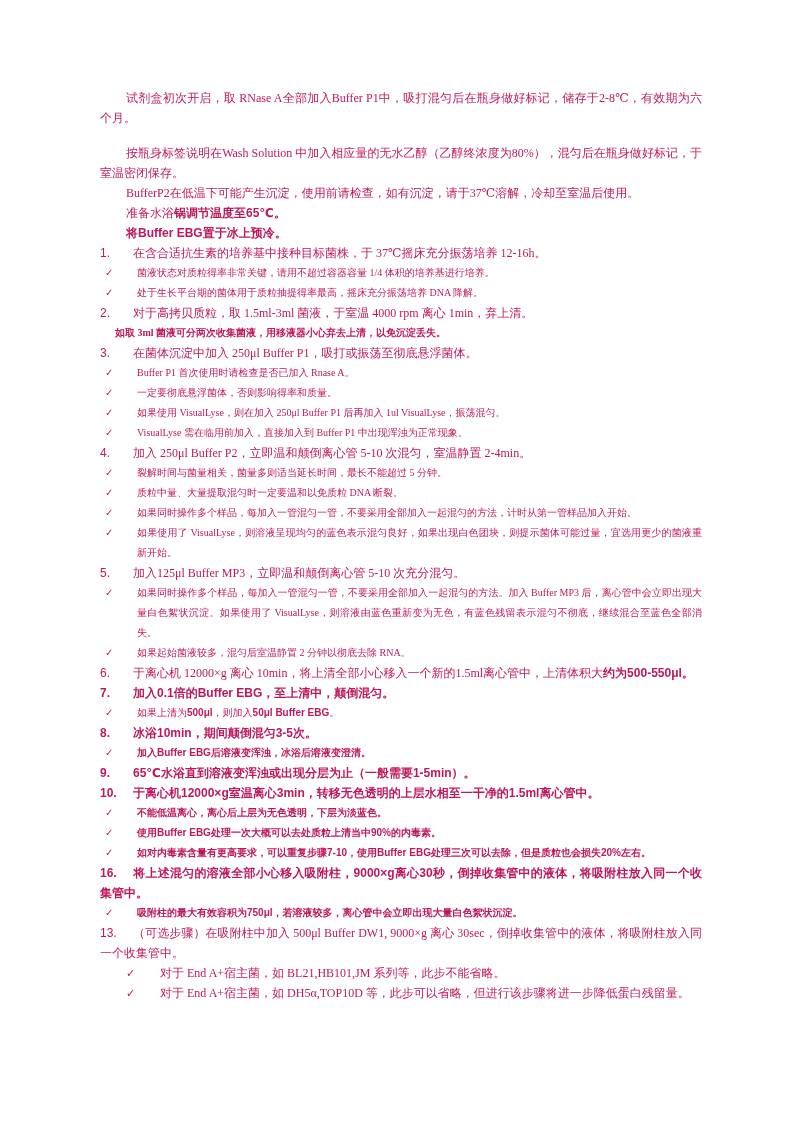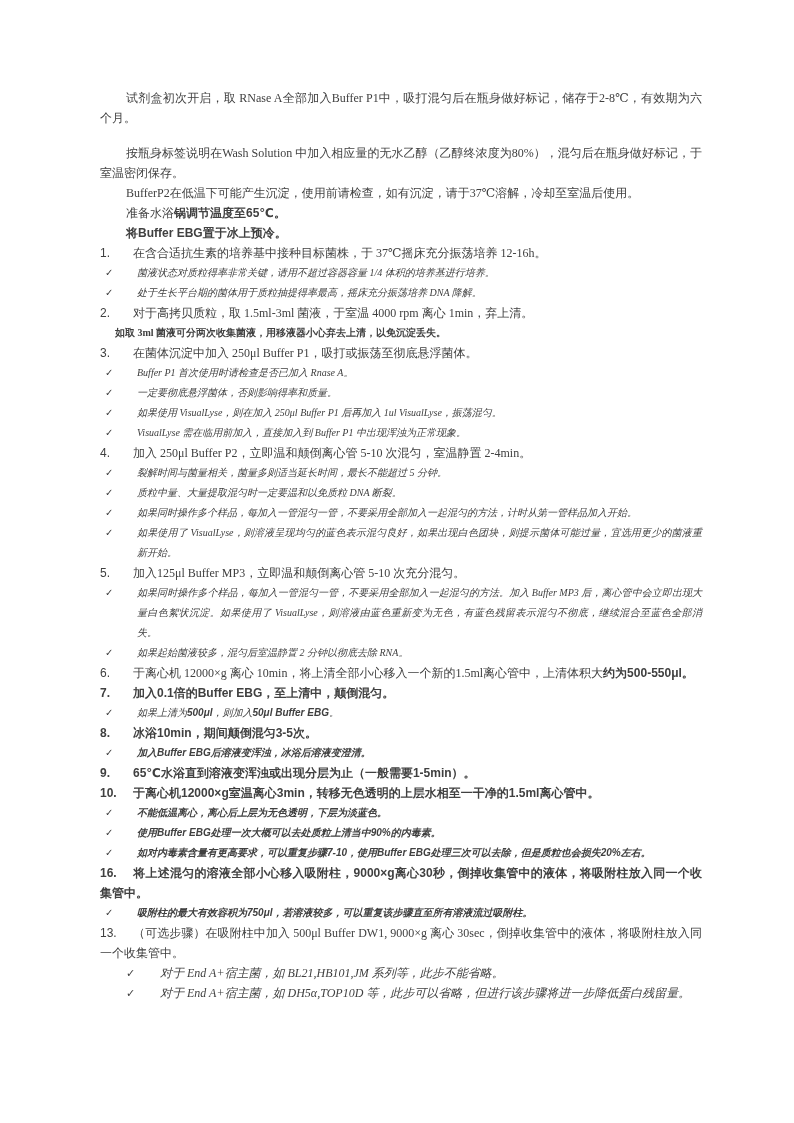--- a/index.html
+++ b/index.html
@@ -2,21 +2,21 @@
 <html><head>
 <meta charset="utf-8">
 <style>
   html,body { margin:0; padding:0; }
   body {
     width:794px; height:1123px; background:#ffffff; overflow:hidden;
     font-family:"Liberation Serif","DejaVu Serif",serif;
   }
   .page {
     position:relative; width:706px; height:1123px; background:#ffffff;
-    color:#404040;
+    color:#be185d;
   }
   .content {
     position:absolute; left:100px; top:88px; width:602px;
   }
   .para {
     margin:0; font-size:12px; line-height:20px; text-indent:26px;
     text-align:justify;
   }
   .para.gap { margin-top:15px; }
   .step {
@@ -25,21 +25,21 @@
   .step .num {
     display:inline-block; min-width:33px;
     font-family:"Liberation Sans","DejaVu Sans",sans-serif;
   }
   .step .num.bold { font-weight:bold; }
   .check { display:flex; line-height:20px; }
   .check .mark {
     flex:none; width:37px; padding-left:5px; box-sizing:border-box;
     font-size:10px; font-family:"Liberation Sans","DejaVu Sans",sans-serif;
   }
-  .check .ctext { flex:1; font-size:10px; text-align:justify;font-style:italic; }
+  .check .ctext { flex:1; font-size:10px; text-align:justify; }
   .check.deep .mark { width:60px; padding-left:26px; font-size:11px; }
   .check.deep .ctext { font-size:12px; }
   .note {
     margin:0; padding-left:15px; font-size:10px; line-height:20px;
     text-align:justify;
     font-weight:bold;
   }
   .b {
     font-family:"Liberation Sans","DejaVu Sans",sans-serif; font-weight:bold;
   }
@@ -129,21 +129,21 @@
         <span class="mark">✓</span>
         <div class="ctext"><span class="b">使用Buffer EBG处理一次大概可以去处质粒上清当中90%的内毒素。</span></div>
       </div>
       <div class="check">
         <span class="mark">✓</span>
         <div class="ctext"><span class="b">如对内毒素含量有更高要求，可以重复步骤7-10，使用Buffer EBG处理三次可以去除，但是质粒也会损失20%左右。</span></div>
       </div>
       <p class="step"><span class="num bold">16.</span><span><span class="b">将上述混匀的溶液全部小心移入吸附柱，9000×g离心30秒，倒掉收集管中的液体，将吸附柱放入同一个收集管中。</span></span></p>
       <div class="check">
         <span class="mark">✓</span>
-        <div class="ctext"><span class="b">吸附柱的最大有效容积为750μl，若溶液较多，可以重复该步骤直至所有溶液流过吸附柱。</span></div>
+        <div class="ctext"><span class="b">吸附柱的最大有效容积为750μl，若溶液较多，离心管中会立即出现大量白色絮状沉淀。</span></div>
       </div>
       <p class="step"><span class="num">13.</span><span><span>（可选步骤）在吸附柱中加入 500μl Buffer DW1, 9000×g 离心 30sec，倒掉收集管中的液体，将吸附柱放入同一个收集管中。</span></span></p>
       <div class="check deep">
         <span class="mark">✓</span>
         <div class="ctext"><span>对于 End A+宿主菌，如 BL21,HB101,JM 系列等，此步不能省略。</span></div>
       </div>
       <div class="check deep">
         <span class="mark">✓</span>
         <div class="ctext"><span>对于 End A+宿主菌，如 DH5α,TOP10D 等，此步可以省略，但进行该步骤将进一步降低蛋白残留量。</span></div>
       </div>

